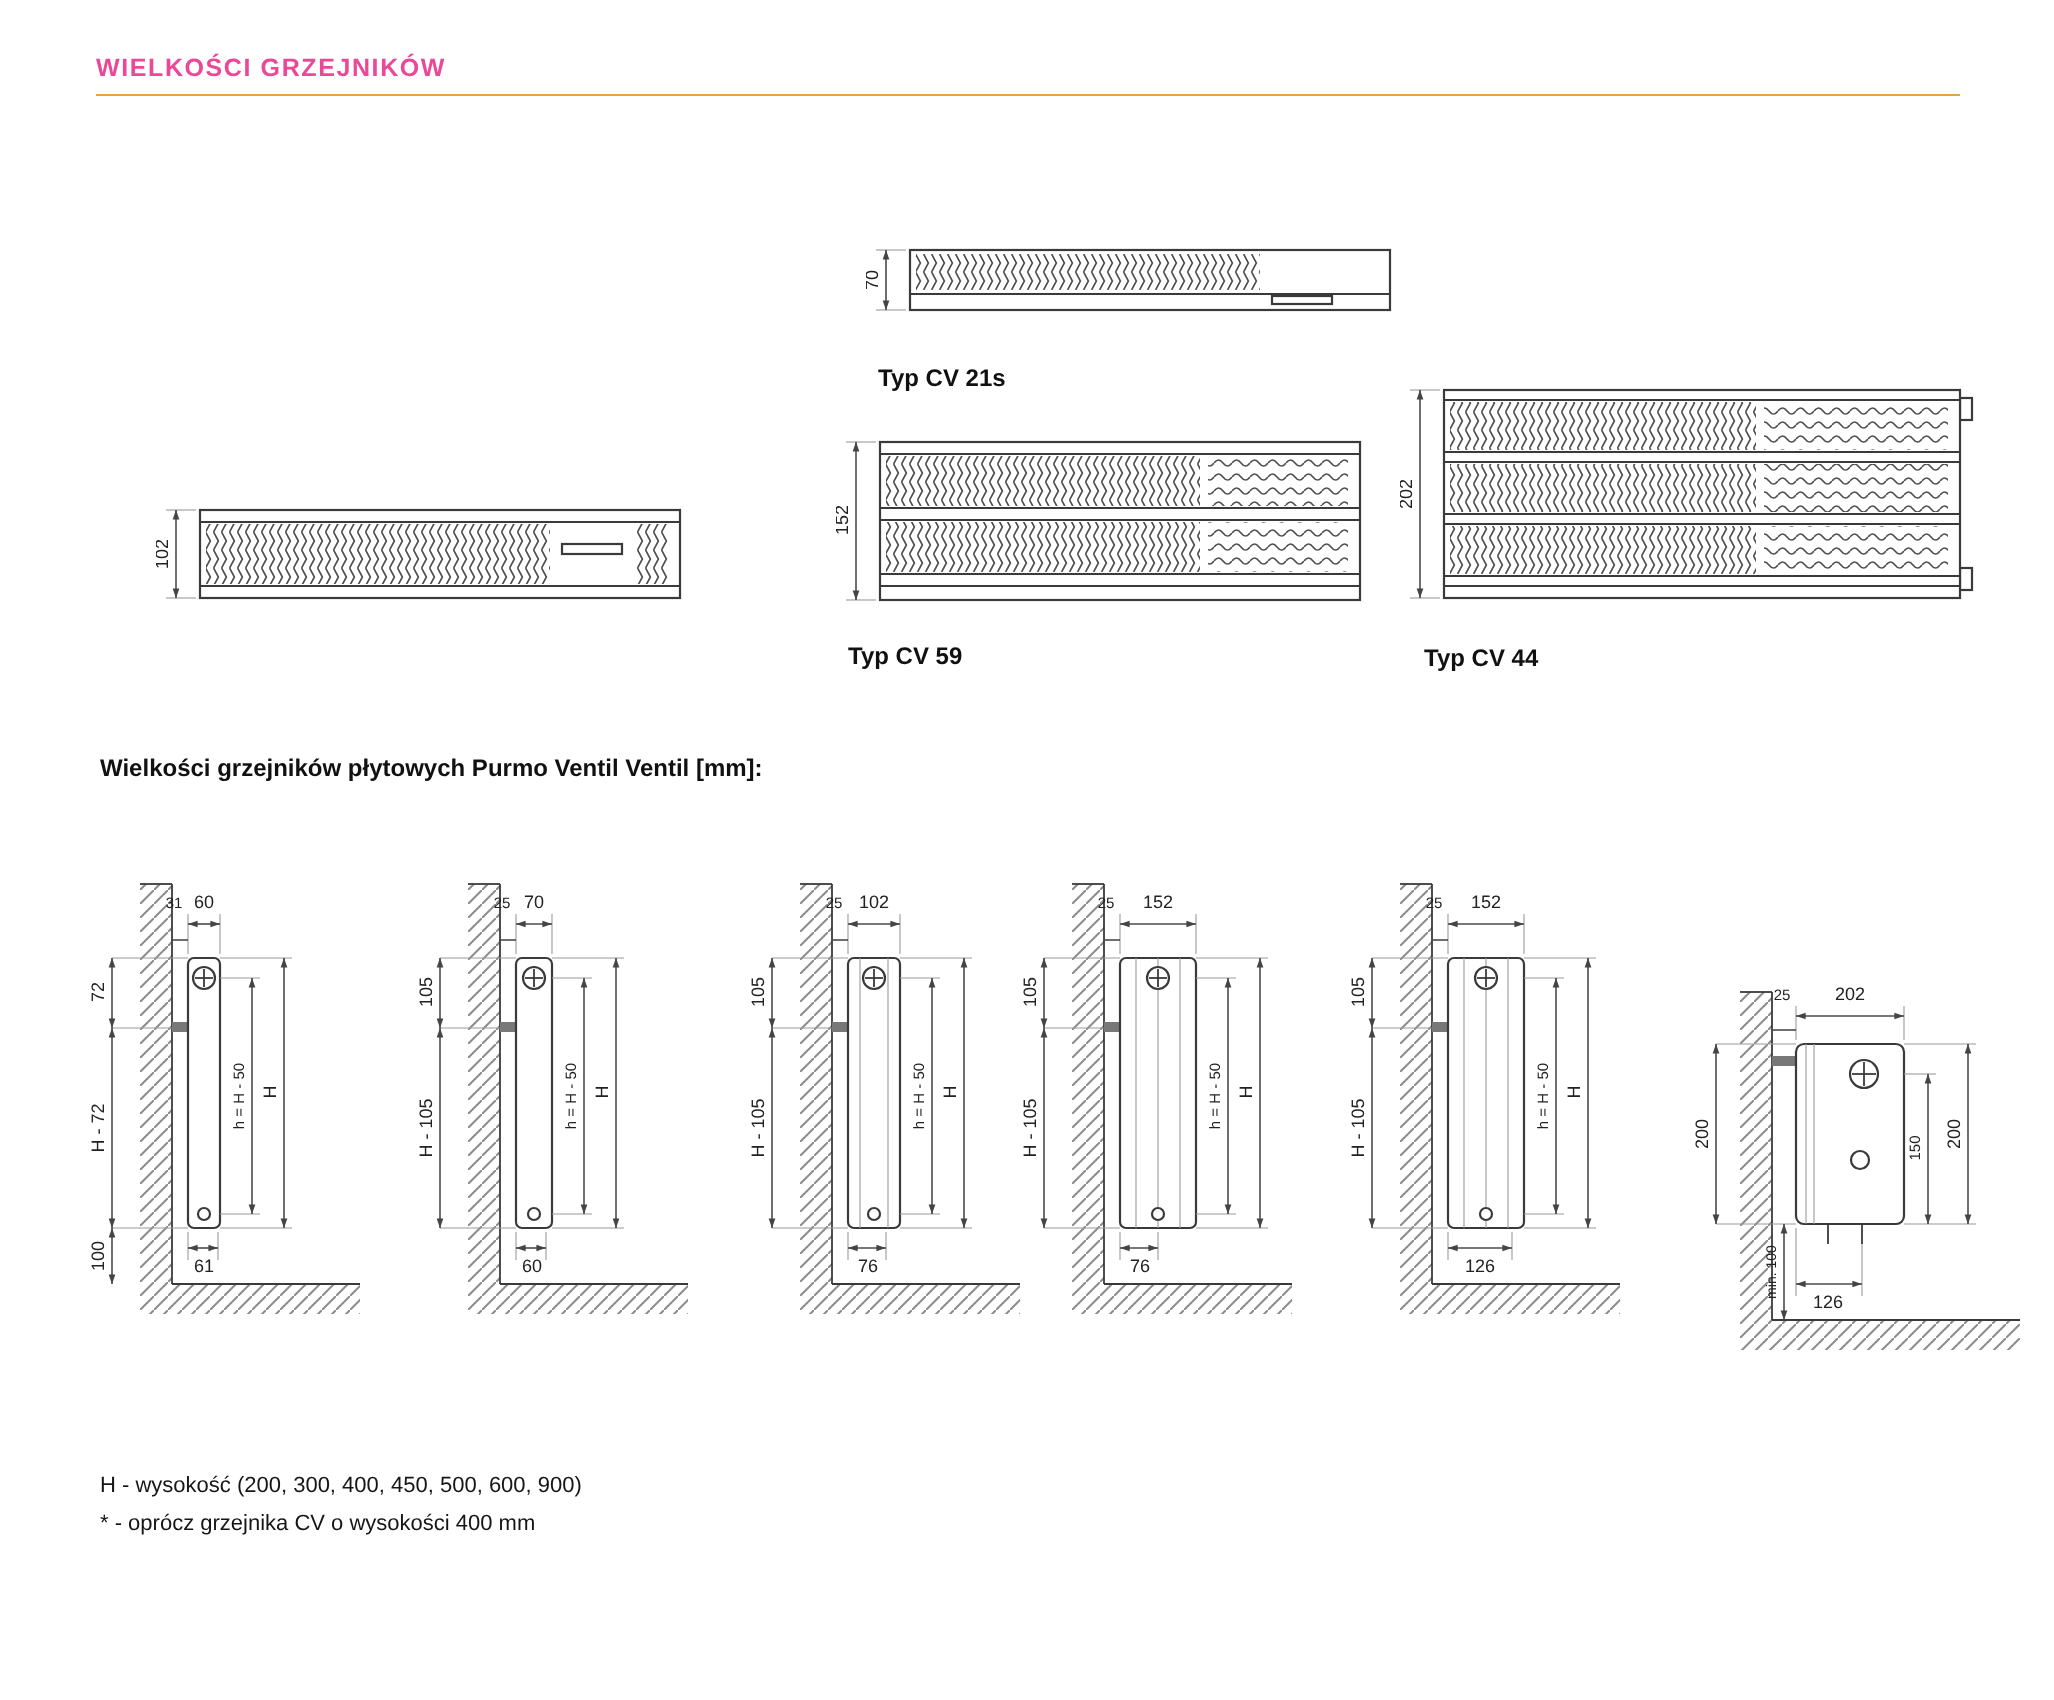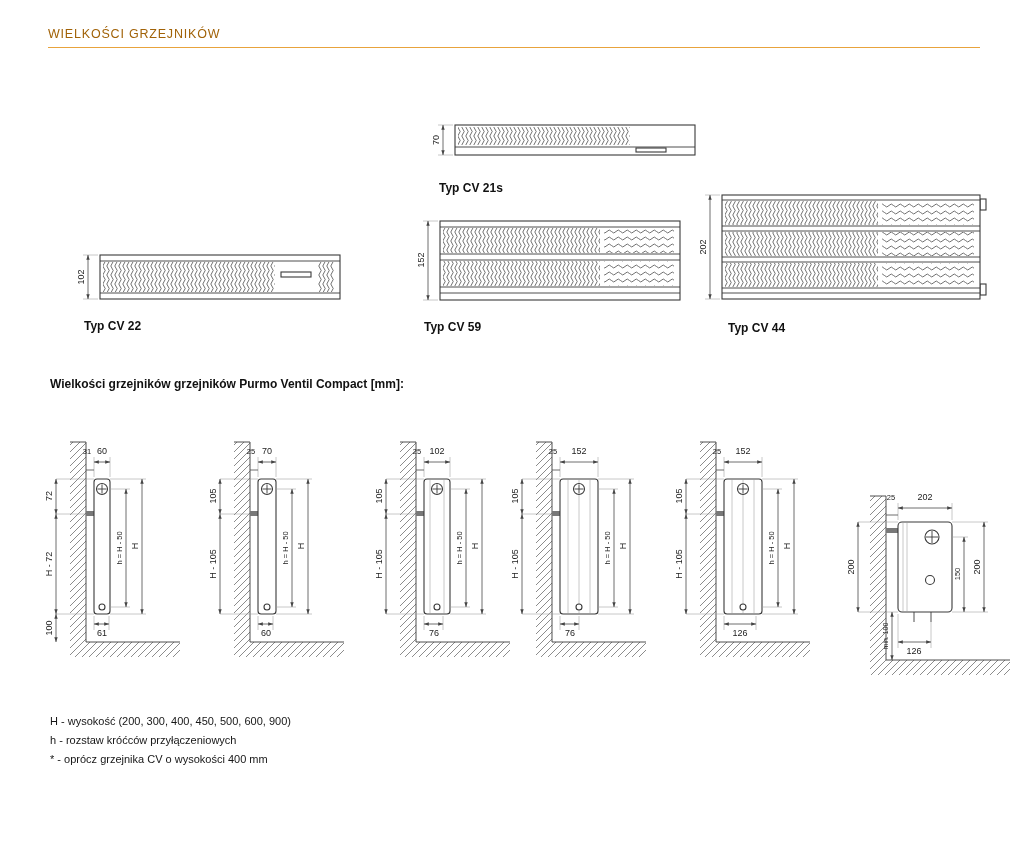--- a/index.html
+++ b/index.html
@@ -1,21 +1,21 @@
 <!DOCTYPE html>
 <html><head>
 <meta charset="utf-8">
 <style>
   * { margin:0; padding:0; box-sizing:border-box; }
   html,body { background:#fff; }
   body { width:1027px; height:850px; position:relative; overflow:hidden;
          font-family:"Liberation Sans", sans-serif; color:#1a1a1a; }
   .page { position:relative; width:1027px; height:850px; background:#fff; }
   .abs { position:absolute; }
-  .title { color:#a16207; font-size:12.5px; font-weight:400; letter-spacing:0.8px; }
+  .title { color:#ec4899; font-size:12.5px; font-weight:700; letter-spacing:0.8px; }
   .rule { position:absolute; left:48px; top:47px; width:932px; border-top:1.5px solid #e8a33c; }
   .type-label { font-size:12px; font-weight:700; color:#111; margin:7px 0 0 6px; }
   .sec-heading { font-size:12px; font-weight:700; color:#111; }
   .legend div { font-size:11px; color:#161616; line-height:19px; }
   svg text { font-family:"Liberation Sans", sans-serif; fill:#222; }
   .t9 { font-size:9px; }
   .t8 { font-size:7.5px; }
   .t7 { font-size:7px; }
   .dim { stroke:#4a4a4a; stroke-width:0.8; }
   .ext { stroke:#9a9a9a; stroke-width:0.55; }
@@ -72,21 +72,20 @@
         <line x1="10" y1="7" x2="10" y2="51" class="dim" marker-start="url(#arr)" marker-end="url(#arr)"></line>
         <text x="6" y="29" text-anchor="middle" transform="rotate(-90 6 29)" class="t9">102</text>
       </g>
       <rect x="22" y="7" width="240" height="44" class="body"></rect>
       <line x1="22" y1="13" x2="262" y2="13" class="thin"></line>
       <line x1="22" y1="45" x2="262" y2="45" class="thin"></line>
       <rect x="25" y="14" width="172" height="30" fill="url(#fins)"></rect>
       <rect x="240" y="14" width="16" height="30" fill="url(#fins)"></rect>
       <rect x="203" y="24" width="30" height="5" class="body"></rect>
     </svg>
-    <div class="type-label">Typ CV 22</div>
   </div>
 
   <div class="abs" style="left:418px;top:214px">
     <svg width="272" height="95">
       <g>
         <line x1="5" y1="7" x2="20" y2="7" class="ext"></line>
         <line x1="5" y1="86" x2="20" y2="86" class="ext"></line>
         <line x1="10" y1="7" x2="10" y2="86" class="dim" marker-start="url(#arr)" marker-end="url(#arr)"></line>
         <text x="6" y="46" text-anchor="middle" transform="rotate(-90 6 46)" class="t9">152</text>
       </g>
@@ -122,24 +121,24 @@
       <line x1="22" y1="74" x2="280" y2="74" class="thin"></line>
       <line x1="22" y1="100" x2="280" y2="100" class="thin"></line>
       <line x1="22" y1="105" x2="280" y2="105" class="thin"></line>
       <rect x="25" y="13" width="153" height="24" fill="url(#fins)"></rect>
       <rect x="25" y="44" width="153" height="24" fill="url(#fins)"></rect>
       <rect x="25" y="75" width="153" height="24" fill="url(#fins)"></rect>
       <rect x="182" y="13" width="92" height="24" fill="url(#waves)"></rect>
       <rect x="182" y="44" width="92" height="24" fill="url(#waves)"></rect>
       <rect x="182" y="75" width="92" height="24" fill="url(#waves)"></rect>
     </svg>
-    <div class="type-label" style="margin-left:28px">Typ CV 44</div>
-  </div>
-
-  <div class="abs sec-heading" style="left:50px;top:377px">Wielkości grzejników grzejników Purmo Ventil Compact [mm]:</div>
+    <div class="type-label" style="margin-left:12px">Typ CV 44</div>
+  </div>
+
+  <div class="abs sec-heading" style="left:50px;top:377px">Wielkości grzejników płytowych Purmo Ventil Ventil [mm]:</div>
 
   <div class="abs" style="left:42px;top:424px">
     <svg width="140" height="240">
       <g>
         <rect x="28" y="18" width="16" height="200" fill="url(#hatch)"></rect>
         <line x1="44" y1="18" x2="44" y2="218" class="thin"></line>
         <line x1="28" y1="18" x2="44" y2="18" class="thin"></line>
         <rect x="28" y="218" width="110" height="15" fill="url(#hatch)"></rect>
         <line x1="44" y1="218" x2="138" y2="218" class="thin"></line>
       </g>
@@ -421,19 +420,18 @@
         <line x1="110" y1="132" x2="146" y2="132" class="ext"></line>
         <line x1="122" y1="57" x2="122" y2="132" class="dim" marker-start="url(#arr)" marker-end="url(#arr)"></line>
         <text x="118" y="94" text-anchor="middle" transform="rotate(-90 118 94)" class="t8">150</text>
         <line x1="110" y1="42" x2="146" y2="42" class="ext"></line>
         <line x1="142" y1="42" x2="142" y2="132" class="dim" marker-start="url(#arr)" marker-end="url(#arr)"></line>
         <text x="138" y="87" text-anchor="middle" transform="rotate(-90 138 87)" class="t9">200</text>
       </g>
     </svg>
   </div>
 
-  <div class="abs legend" style="left:50px;top:712px">
+  <div class="abs legend" style="left:50px;top:734px">
     <div>H - wysokość (200, 300, 400, 450, 500, 600, 900)</div>
-    <div>h - rozstaw króćców przyłączeniowych</div>
     <div>* - oprócz grzejnika CV o wysokości 400 mm</div>
   </div>
 
 </div>
 
 </body></html>

